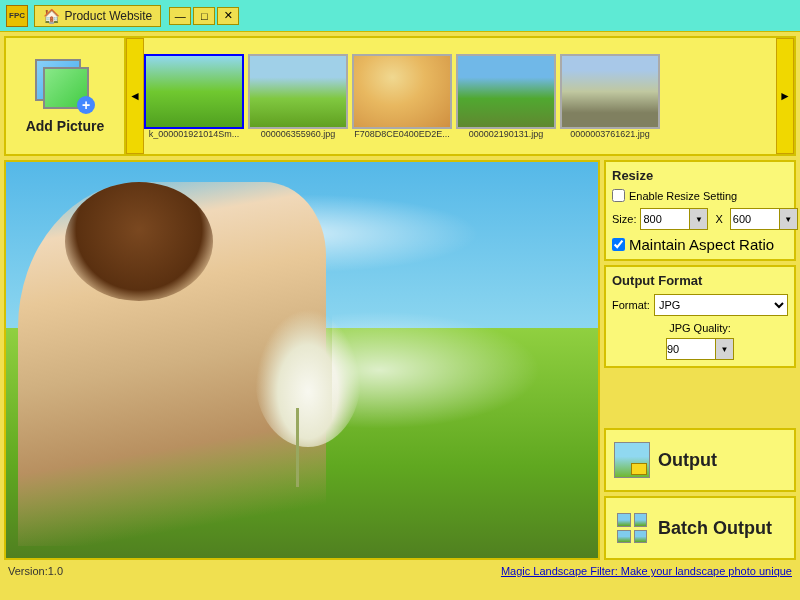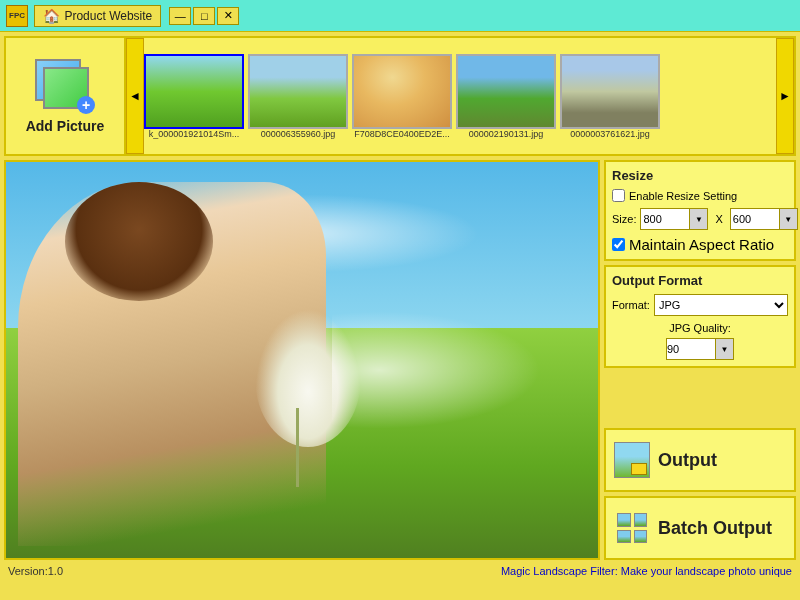--- a/index.html
+++ b/index.html
@@ -283,21 +283,21 @@
     }
 
     
     #statusbar {
       height: 22px;
       display: flex; align-items: center;
       padding: 0 8px;
       justify-content: space-between;
     }
     #version-label { font-size: 11px; color: #333; }
-    #landscape-link { font-size: 11px; color: #0000cc; cursor: pointer; }
+    #landscape-link { font-size: 11px; color: #0000cc; text-decoration: underline; cursor: pointer; }
   </style>
 </head>
 <body>
 
 <div id="titlebar">
   <div id="app-icon">
     <span>FPC</span>
   </div>
   <button id="product-website-btn">
     <span style="font-size:14px;">🏠</span>

